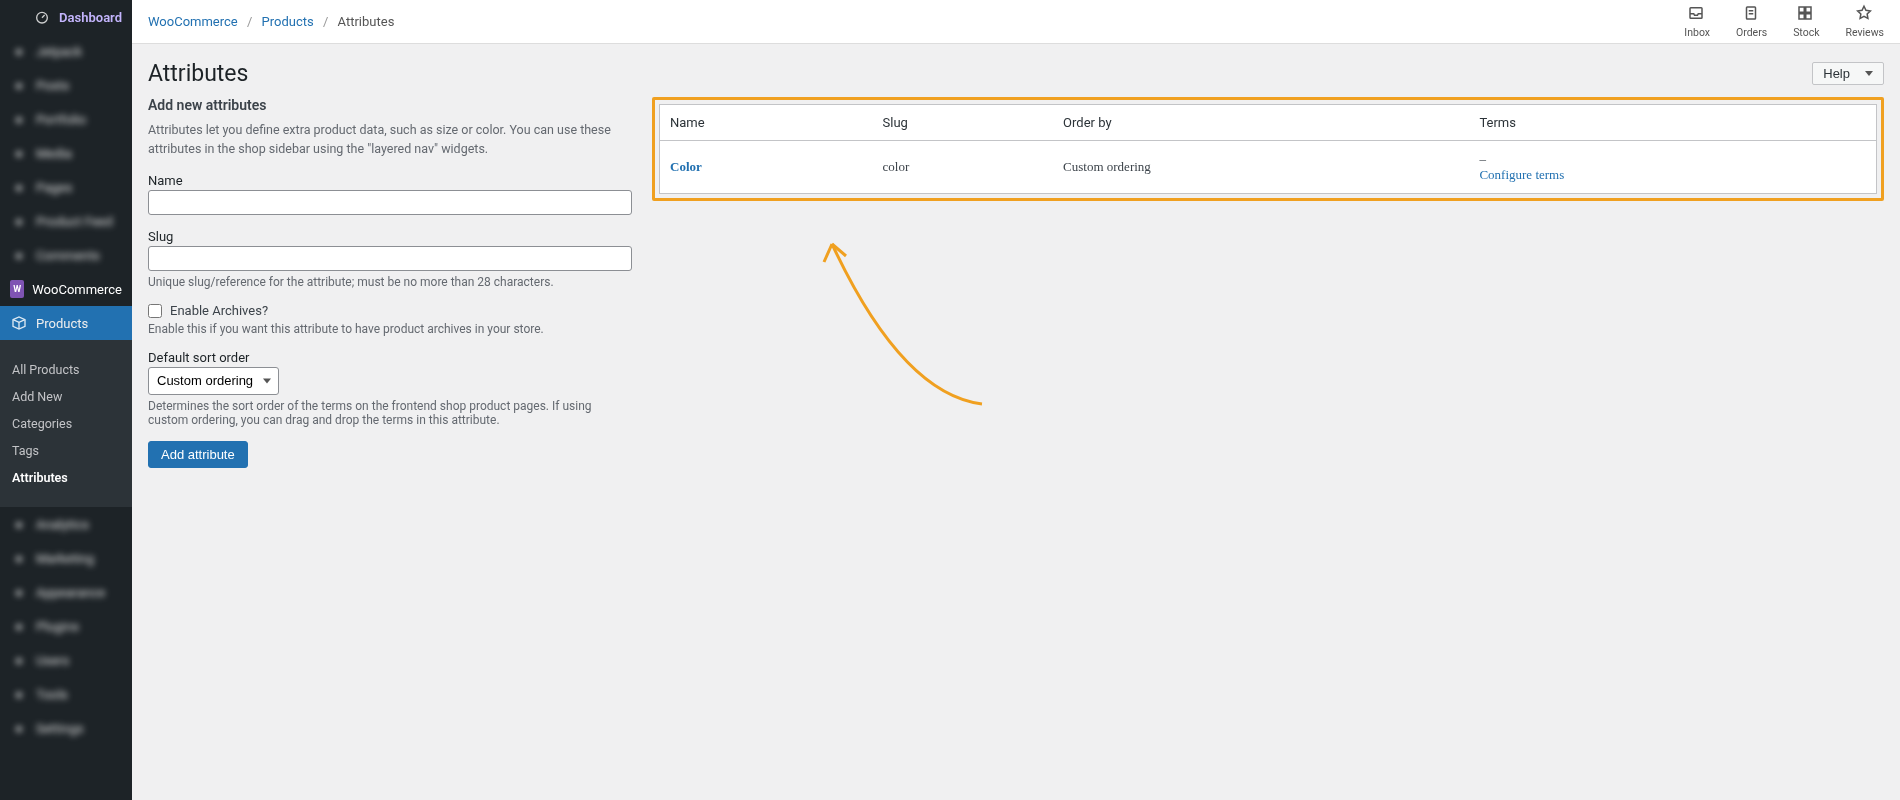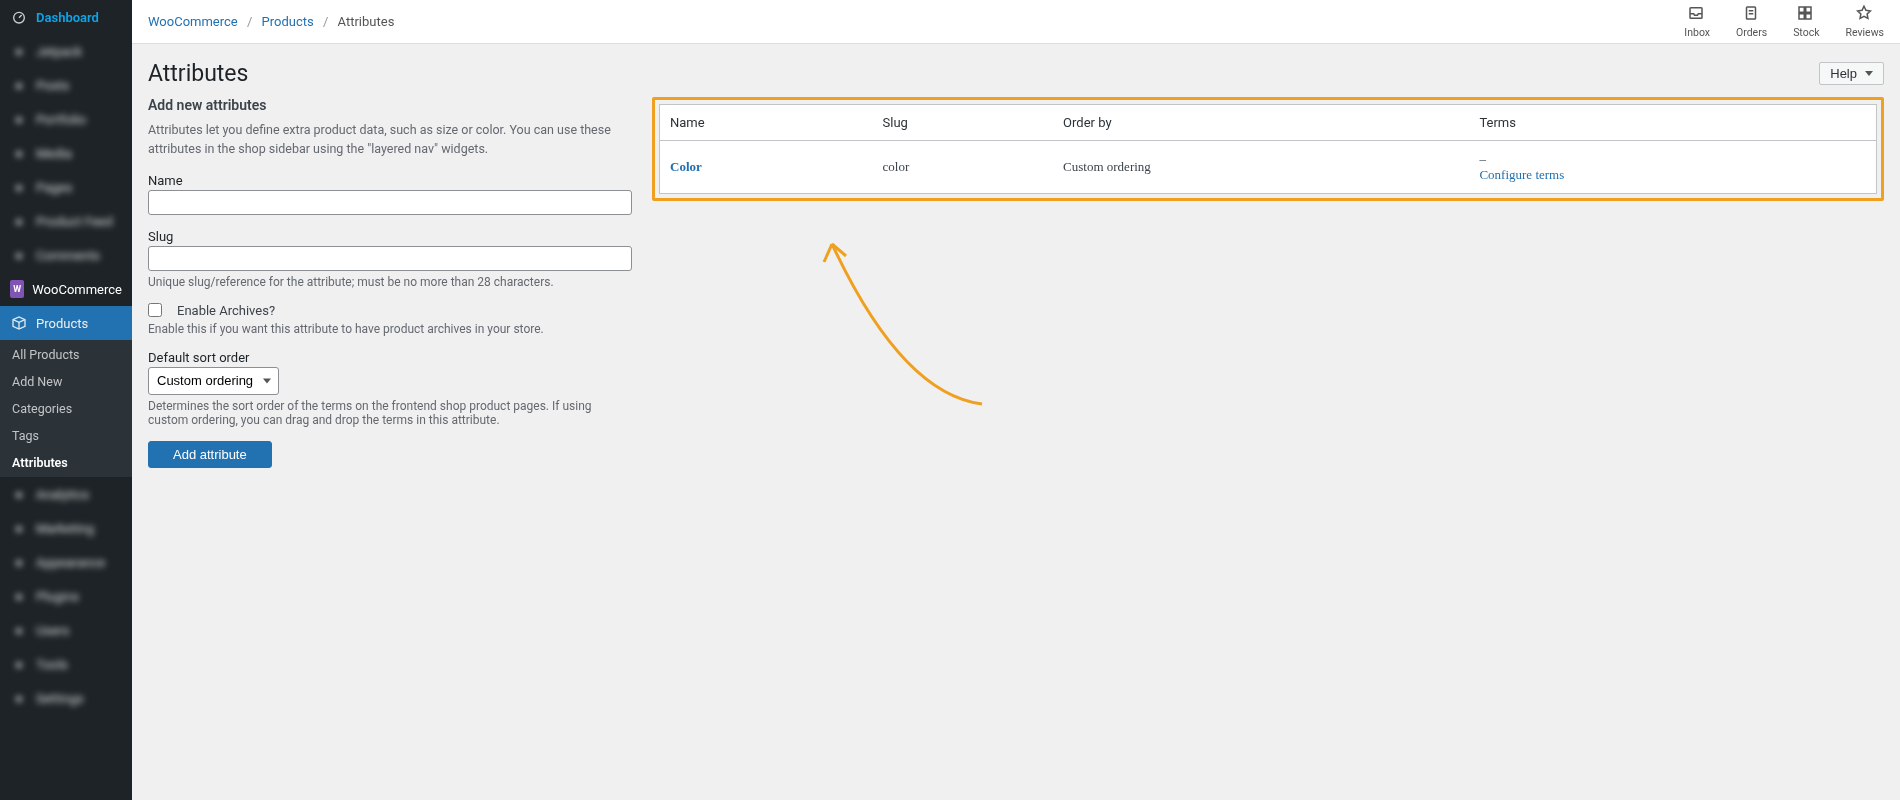--- a/index.html
+++ b/index.html
@@ -6,60 +6,60 @@
   body { font-family: -apple-system, BlinkMacSystemFont, "Segoe UI", Roboto, sans-serif; font-size: 13px; color: #3c434a; background: #f0f0f1; }
   .wrap { display: flex; min-height: 100vh; }
 
   
   .sidebar { width: 132px; background: #1d2327; color: #fff; flex-shrink: 0; }
   .side-item { display: flex; align-items: center; gap: 8px; padding: 8px 10px; font-size: 13px; color: #eee; cursor: pointer; }
   .side-item.blur { filter: blur(3px); opacity: .9; pointer-events: none; }
   .side-item.active { background: #2271b1; position: relative; }
   .side-item.active::after { content:""; position:absolute; right:-8px; top:50%; transform:translateY(-50%); border:8px solid transparent; border-right-color:#f0f0f1; }
   .side-item .ico-shell { width:18px; height:18px; display:flex; align-items:center; justify-content:center; font-size:14px; opacity:.85; }
-  .side-item.dashboard { font-weight:600; color:#0ea5e9; }
+  .side-item.dashboard { font-weight:600; color:#c4b5fd;justify-content:flex-end; }
   .side-item.woo-top { color:#fff; background:#1d2327; }
   .side-item.woo-top .woo-badge { width:18px; height:18px; background:#7f54b3; color:#fff; font-size:9px; font-weight:700; border-radius:2px; display:flex; align-items:center; justify-content:center; }
-  .submenu { background:#2c3338; padding:1px 0; }
+  .submenu { background:#2c3338; padding:16px 0; }
   .sub-item { padding:6px 12px; font-size:12.5px; color:#c3c4c7; cursor:pointer; }
   .sub-item.current { color:#fff; font-weight:600; }
 
   
   .content { flex:1; display:flex; flex-direction:column; }
   .topbar { background:#fff; border-bottom:1px solid #ddd; height:44px; display:flex; align-items:center; justify-content:space-between; padding:8px 16px; }
   .breadcrumb { font-size:13px; color:#555; }
   .breadcrumb a { color:#2271b1; text-decoration:none; }
   .breadcrumb .sep { margin:0 6px; color:#999; }
   .topbar-right { display:flex; gap:26px; }
   .tbtn { display:flex; flex-direction:column; align-items:center; gap:2px; font-size:10.5px; color:#555; cursor:pointer; }
   .tbtn .ico-shell{ width:20px; height:20px; }
 
   .page { padding:16px; position:relative; }
   .page-head { display:flex; justify-content:space-between; align-items:center; margin-bottom:10px; }
   h1 { font-size:23px; font-weight:400; color:#1d2327; }
-  .help-btn { border:1px solid #c3c4c7; background:#f6f7f7; padding:3px 10px; font-size:13px; border-radius:2px; cursor:pointer; display:flex; align-items:center; gap:8px; color:#2c3338; }
+  .help-btn { border:1px solid #c3c4c7; background:#f6f7f7; padding:3px 10px; font-size:13px; border-radius:2px; cursor:pointer; display:flex; align-items:center; gap:15px; color:#2c3338; }
 
   .cols { display:flex; gap:20px; }
   .left { width:484px; }
   .right { flex:1; }
 
   h2.section { font-size:14px; font-weight:600; margin-bottom:8px; }
   .desc { font-size:12.5px; color:#646970; line-height:1.5; margin-bottom:14px; }
 
   .field { margin-bottom:14px; }
   .field-label { font-size:13px; margin-bottom:2px; color:#1d2327; }
   .field input[type=text] { width:100%; height:25px; border:1px solid #8c8f94; border-radius:3px; padding:0 8px; font-size:13px; background:#fff; }
   .field .hint { font-size:12px; color:#646970; margin-top:4px; }
-  .check-row { display:flex; align-items:flex-start; gap:15px; margin-bottom:4px; }
+  .check-row { display:flex; align-items:flex-end; gap:8px; margin-bottom:4px; }
   .check-row input { width:14px; height:14px; }
   .select { height:28px; border:1px solid #8c8f94; border-radius:3px; padding:0 24px 0 8px; font-size:13px; background:#fff; appearance:none; position:relative; }
   .select-wrap { position:relative; display:inline-block; }
   .select-wrap::after { content:""; position:absolute; right:8px; top:50%; width:0;height:0; border-left:4px solid transparent; border-right:4px solid transparent; border-top:5px solid #555; transform:translateY(-50%); pointer-events:none; }
 
-  .btn-primary { background:#2271b1; color:#fff; border:1px solid #2271b1; padding:5px 24px; font-size:13px; border-radius:3px; cursor:pointer; }
+  .btn-primary { background:#2271b1; color:#fff; border:1px solid #2271b1; padding:5px 12px; font-size:13px; border-radius:3px; cursor:pointer; }
 
   
   .table-highlight { border:3px solid #f0a020; border-radius:2px; padding:4px; }
   table.wp { width:100%; border-collapse:collapse; background:#fff; border:1px solid #c3c4c7; }
   table.wp th, table.wp td { text-align:left; padding:10px 10px; font-size:13px; }
   table.wp th { font-weight:400; color:#2c3338; border-bottom:1px solid #c3c4c7; }
   table.wp td { border-top:1px solid #dcdcde;font-family:Liberation Serif, serif; }
   table.wp a.row { color:#2271b1; font-weight:600; text-decoration:none; }
   .cfg-link { color:#2271b1; text-decoration:none; }
 

